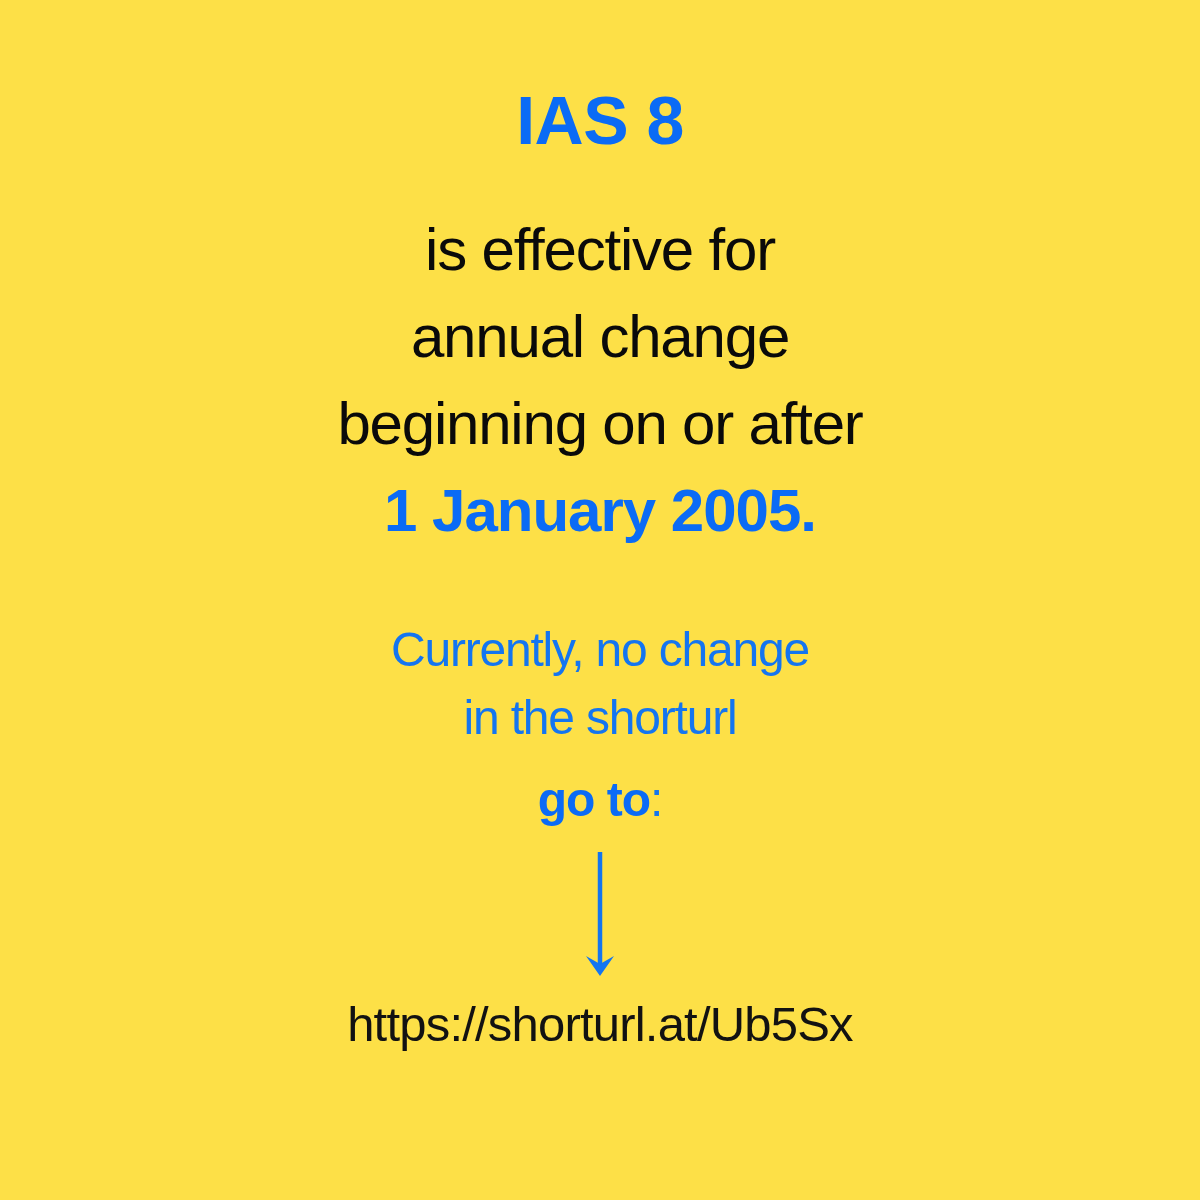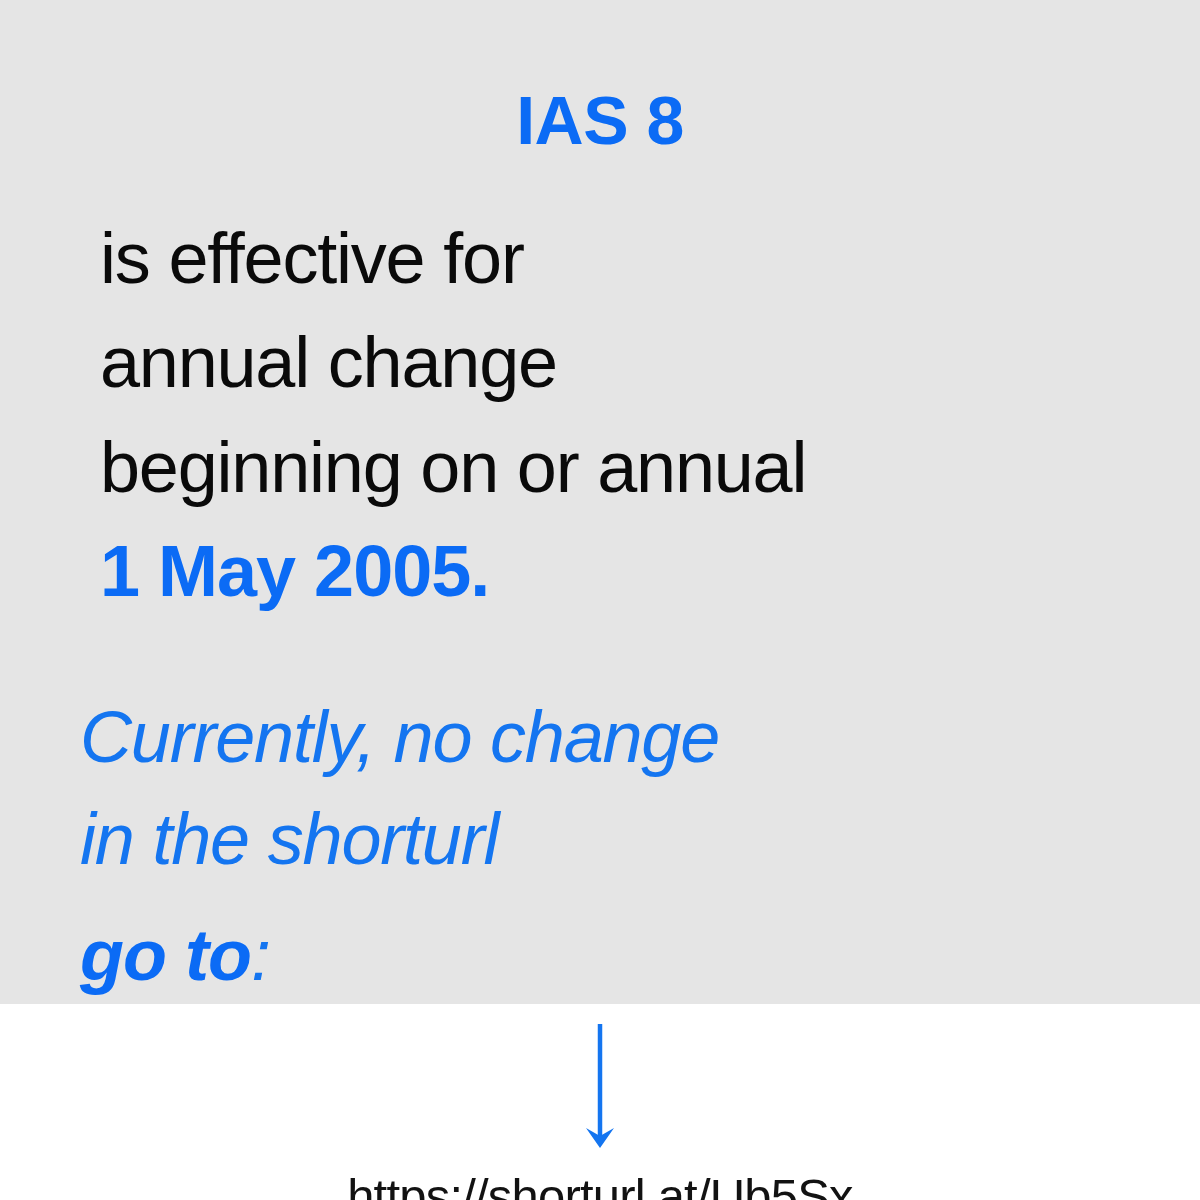--- a/index.html
+++ b/index.html
@@ -9,22 +9,22 @@
   body {
     width: 1200px;
     height: 1200px;
     background: #ffffff;
     font-family: "Liberation Sans", "DejaVu Sans", sans-serif;
     overflow: hidden;
   }
   .poster {
     position: relative;
     width: 1200px;
-    height: 1004px;
-    background: #e5e5e5;
+    height: 1200px;
+    background: #fde047;
     box-sizing: border-box;
     display: flex;
     flex-direction: column;
     align-items: center;
   }
 
   
   .title {
     margin-top: 86px;
     font-size: 68px;
@@ -32,47 +32,46 @@
     color: #0B6BF5;
     letter-spacing: -0.5px;
     line-height: 1.0;
     text-align: center;
   }
 
   
   .statement {
     margin-top: 52px;
     width: 1000px;
-    text-align: left;
-    font-size: 72px;
+    text-align: center;
+    font-size: 60px;
     font-weight: 400;
     color: #0a0a0a;
     line-height: 1.45;
     letter-spacing: -1.2px;
   }
   .statement .line {
     display: block;
   }
   .emph-date {
     font-weight: bold;
     color: #0B6BF5;
     letter-spacing: -1px;
   }
 
   
   .note {
     margin-top: 62px;
     width: 1040px;
-    text-align: left;
-    font-size: 72px;
+    text-align: center;
+    font-size: 48px;
     font-weight: 400;
     color: #1475F0;
     line-height: 1.42;
     letter-spacing: -1.2px;
-    font-style: italic;
   }
   .note .line {
     display: block;
   }
   .cta {
     display: block;
     margin-top: 14px;
   }
   .cta-strong {
     font-weight: bold;
@@ -111,22 +110,22 @@
 </head>
 <body>
 
 <div class="poster">
 
   <div class="title">IAS 8</div>
 
   <div class="statement">
     <span class="line">is effective for</span>
     <span class="line">annual change</span>
-    <span class="line">beginning on or annual</span>
-    <span class="line"><span class="emph-date">1 May 2005</span><span class="dot emph-date">.</span></span>
+    <span class="line">beginning on or after</span>
+    <span class="line"><span class="emph-date">1 January 2005</span><span class="dot emph-date">.</span></span>
   </div>
 
   <div class="note">
     <span class="line">Currently, no change</span>
     <span class="line">in the shorturl</span>
     <span class="cta"><span class="cta-strong">go to</span><span class="cta-colon">:</span></span>
   </div>
 
   <div class="arrow-wrap">
     <svg class="arrow-svg" width="60" height="128" viewBox="0 0 60 128">

